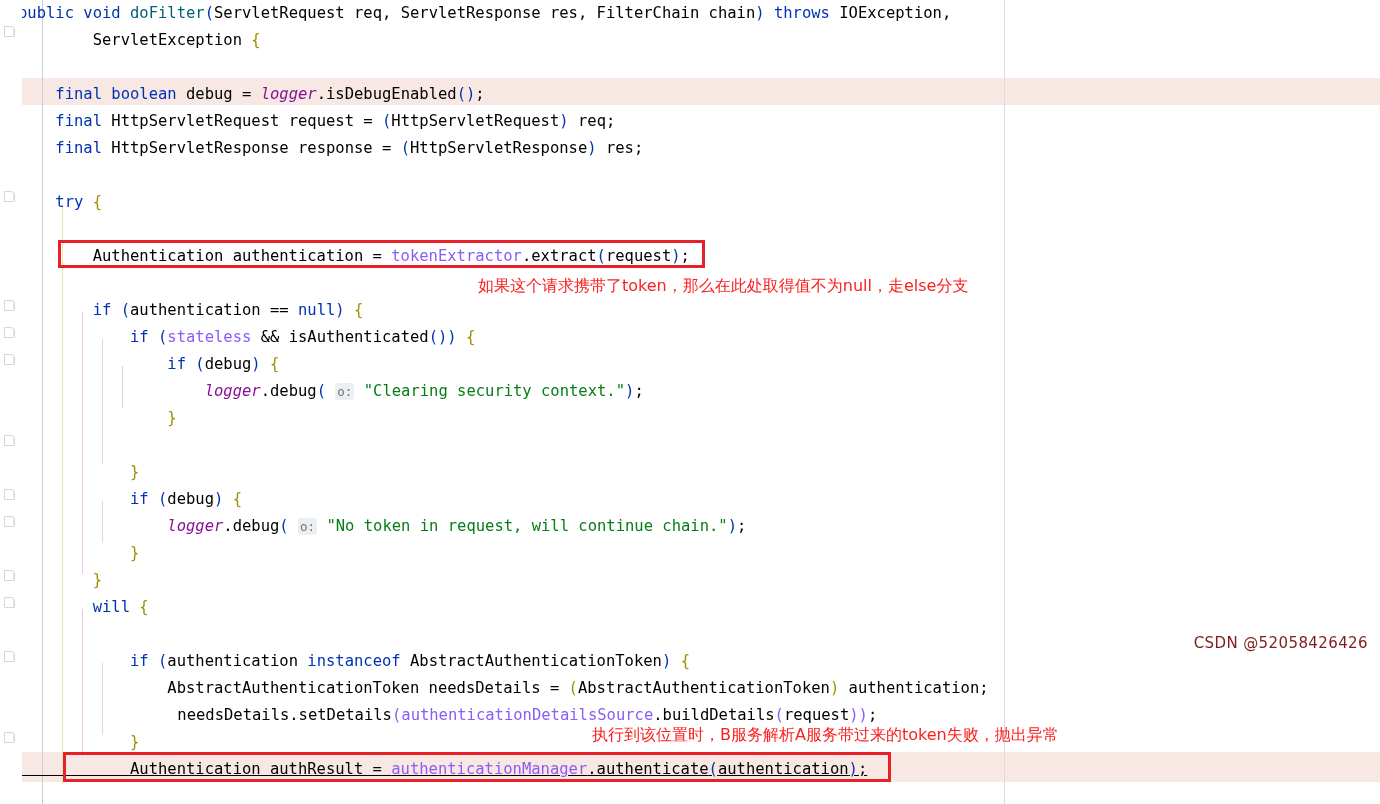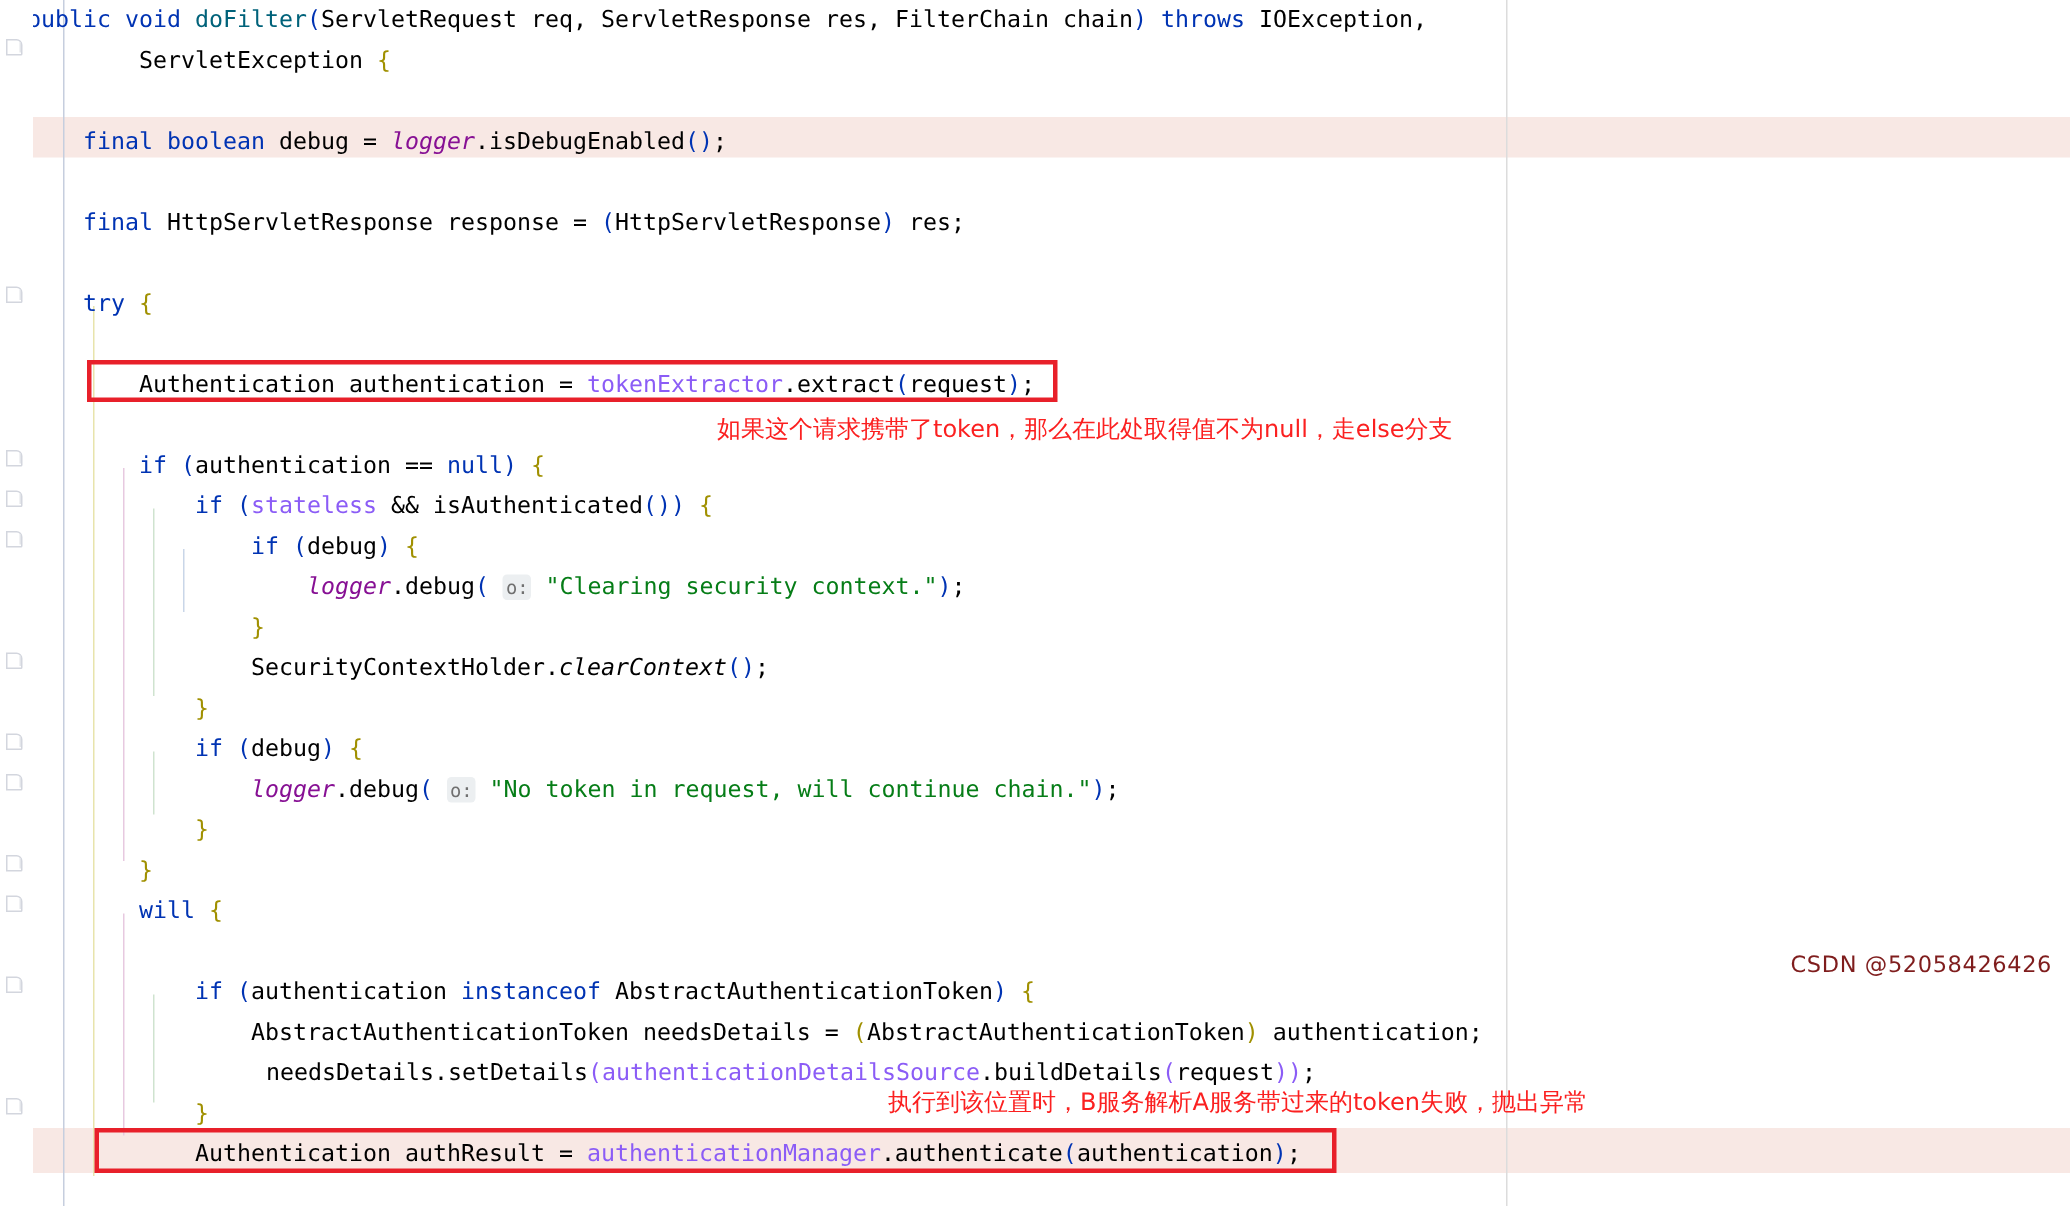--- a/index.html
+++ b/index.html
@@ -167,38 +167,38 @@
     <div class="fold-marker" style="top:651px;"></div>
     <div class="fold-marker" style="top:732px;"></div>
   </div>
 
   <div class="code-line" style="left:18px; top:0px;"><span class="kw">public</span> <span class="kw">void</span> <span style="color:#00627a;">doFilter</span><span class="paren">(</span>ServletRequest req, ServletResponse res, FilterChain chain<span class="paren">)</span> <span class="kw">throws</span> IOException,</div>
 
   <div class="code-line" style="left:18px; top:27px;">        ServletException <span class="brace">{</span></div>
 
   <div class="code-line" style="left:18px; top:81px;">    <span class="kw">final</span> <span class="kw">boolean</span> debug = <span class="fld">logger</span>.isDebugEnabled<span class="paren">()</span>;</div>
 
+  <div class="code-line" style="left:18px; top:108px;">    <span class="kw">final</span> HttpServletRequest request = <span class="paren">(</span>HttpServletRequest<span class="paren">)</span> req;</div>
 
   <div class="code-line" style="left:18px; top:135px;">    <span class="kw">final</span> HttpServletResponse response = <span class="paren">(</span>HttpServletResponse<span class="paren">)</span> res;</div>
 
   <div class="code-line" style="left:18px; top:189px;">    <span class="kw">try</span> <span class="brace">{</span></div>
 
   <div class="code-line" style="left:18px; top:243px;">        Authentication authentication = <span class="mvar">tokenExtractor</span>.extract<span class="paren">(</span>request<span class="paren">)</span>;</div>
 
   <div class="code-line" style="left:18px; top:297px;">        <span class="kw">if</span> <span class="paren">(</span>authentication == <span class="kw">null</span><span class="paren">)</span> <span class="brace">{</span></div>
 
   <div class="code-line" style="left:18px; top:324px;">            <span class="kw">if</span> <span class="paren">(</span><span class="mvar">stateless</span> &amp;&amp; isAuthenticated<span class="paren">()</span><span class="paren">)</span> <span class="brace">{</span></div>
 
   <div class="code-line" style="left:18px; top:351px;">                <span class="kw">if</span> <span class="paren">(</span>debug<span class="paren">)</span> <span class="brace">{</span></div>
 
   <div class="code-line" style="left:18px; top:378px;">                    <span class="fld">logger</span>.debug<span class="paren">(</span> <span class="hint">o:</span> <span class="str">"Clearing security context."</span><span class="paren">)</span>;</div>
 
   <div class="code-line" style="left:18px; top:405px;">                <span class="brace">}</span></div>
 
-  <div class="code-line" style="left:18px; top:432px;">                SecurityContextHolder.<span class="italic">clearContext</span><span class="paren">()</span>;</div>
 
   <div class="code-line" style="left:18px; top:459px;">            <span class="brace">}</span></div>
 
   <div class="code-line" style="left:18px; top:486px;">            <span class="kw">if</span> <span class="paren">(</span>debug<span class="paren">)</span> <span class="brace">{</span></div>
 
   <div class="code-line" style="left:18px; top:513px;">                <span class="fld">logger</span>.debug<span class="paren">(</span> <span class="hint">o:</span> <span class="str">"No token in request, will continue chain."</span><span class="paren">)</span>;</div>
 
   <div class="code-line" style="left:18px; top:540px;">            <span class="brace">}</span></div>
 
   <div class="code-line" style="left:18px; top:567px;">        <span class="brace">}</span></div>
@@ -207,21 +207,21 @@
 
 
   <div class="code-line" style="left:18px; top:648px;">            <span class="kw">if</span> <span class="paren">(</span>authentication <span class="kw">instanceof</span> AbstractAuthenticationToken<span class="paren">)</span> <span class="brace">{</span></div>
 
   <div class="code-line" style="left:18px; top:675px;">                AbstractAuthenticationToken needsDetails = <span class="brace">(</span>AbstractAuthenticationToken<span class="brace">)</span> authentication;</div>
 
   <div class="code-line" style="left:28px; top:702px;">                needsDetails.setDetails<span class="mvar">(</span><span class="mvar">authenticationDetailsSource</span>.buildDetails<span class="mvar">(</span>request<span class="mvar">))</span>;</div>
 
   <div class="code-line" style="left:18px; top:729px;">            <span class="brace">}</span></div>
 
-  <div class="code-line" style="left:18px; top:756px;">            Authentication authResult = <span class="mvar">authenticationManager</span>.authenticate<span class="paren">(</span>authentication<span class="paren">)</span>;</div>
+  <div class="code-line" style="left:18px; top:756px;text-decoration:underline;">            Authentication authResult = <span class="mvar">authenticationManager</span>.authenticate<span class="paren">(</span>authentication<span class="paren">)</span>;</div>
 
   <div class="redbox" style="left:58px;top:240px;width:647px;height:28px;"></div>
   <div class="redbox" style="left:63px;top:752px;width:828px;height:30px;"></div>
 
   <div class="annot" style="left:478px;top:274px;">如果这个请求携带了token，那么在此处取得值不为null，走else分支</div>
   <div class="annot" style="left:592px;top:723px;">执行到该位置时，B服务解析A服务带过来的token失败，抛出异常</div>
 
   <div class="watermark">CSDN @52058426426</div>
 
 </div>

